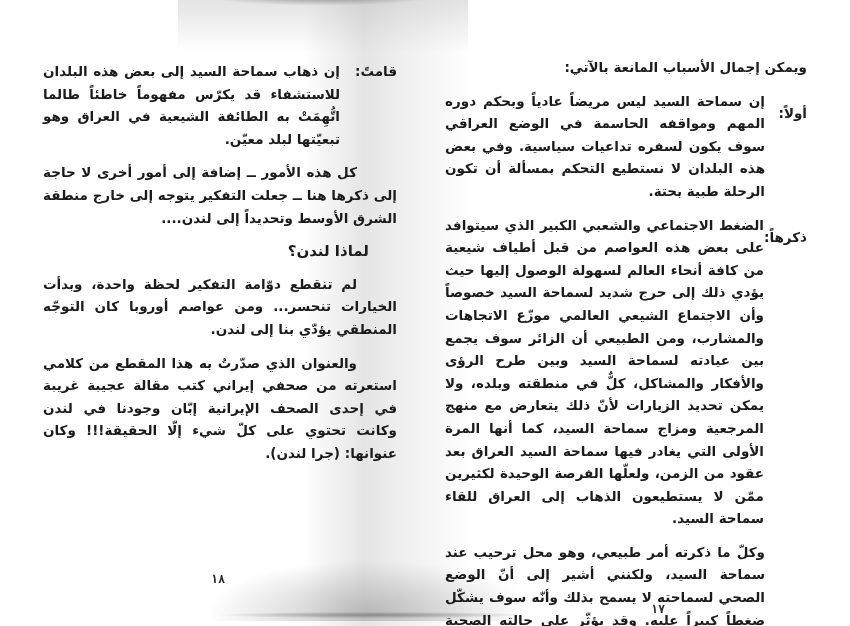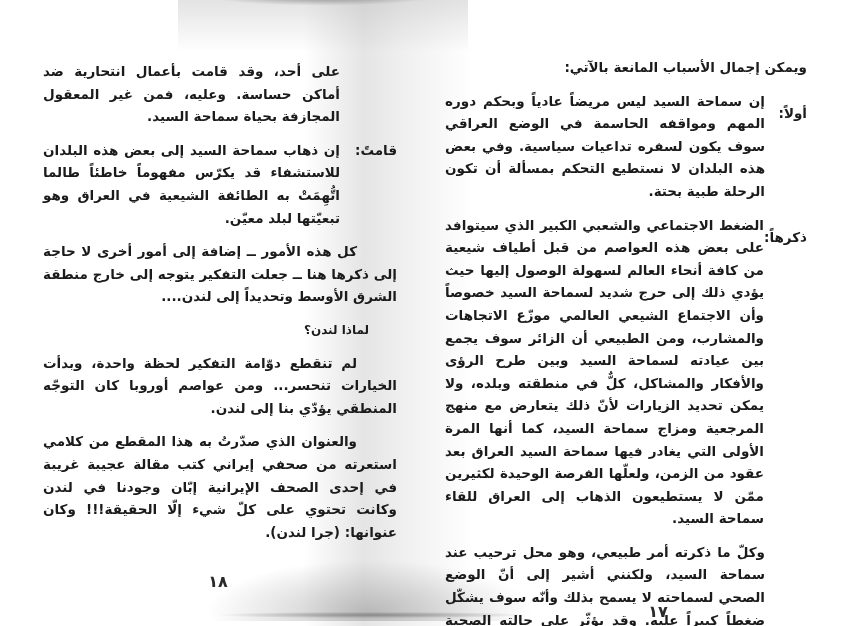--- a/index.html
+++ b/index.html
@@ -27,23 +27,23 @@
   #left-col  { left:43px;  top:60px; width:354px; }
   .textcol p { margin:0 0 11px 0; }
   .item { display:flex; margin:0 0 11px 0; }
   #right-col .item-label { flex:0 0 42px;margin-top:12px; }
   #left-col  .item-label { flex:0 0 57px; }
   .item-body { flex:1 1 auto; text-align:justify; }
   .followup { margin:0 0 12px 0; }
   #right-col .followup { margin-right:42px; }
   #left-col .body-indent { margin-right:57px; }
   .first-indent { text-indent:40px; }
-  .heading { font-size:12px; margin:8px 28px 10px 0; }
+  .heading { font-size:15px; margin:8px 28px 10px 0; }
   .pre { white-space:pre-line; }
-  .pagenum { position:absolute; font-size:16px; font-weight:700; color:#2a2a2a; width:30px; text-align:center; }
+  .pagenum { position:absolute; font-size:12px; font-weight:700; color:#2a2a2a; width:30px; text-align:center;font-family:Liberation Mono, monospace; }
   #pagenum-right { left:643px; top:602px; }
   #pagenum-left  { left:203px; top:572px; }
 </style>
 </head>
 <body>
 
 <div class="spread">
 
   <div class="top-wash"></div>
   <div class="gutter-band"></div>
@@ -62,21 +62,20 @@
     <div class="item">
       <span class="item-label">ذكرهاً:</span>
       <span class="item-body">الضغط الاجتماعي والشعبي الكبير الذي سيتوافد على بعض هذه العواصم من قبل أطياف شيعية من كافة أنحاء العالم لسهولة الوصول إليها حيث يؤدي ذلك إلى حرج شديد لسماحة السيد خصوصاً وأن الاجتماع الشيعي العالمي موزّع الاتجاهات والمشارب، ومن الطبيعي أن الزائر سوف يجمع بين عيادته لسماحة السيد وبين طرح الرؤى والأفكار والمشاكل، كلٌّ في منطقته وبلده، ولا يمكن تحديد الزيارات لأنّ ذلك يتعارض مع منهج المرجعية ومزاج سماحة السيد، كما أنها المرة الأولى التي يغادر فيها سماحة السيد العراق بعد عقود من الزمن، ولعلّها الفرصة الوحيدة لكثيرين ممّن لا يستطيعون الذهاب إلى العراق للقاء سماحة السيد.</span>
     </div>
 
     <p class="followup">وكلّ ما ذكرته أمر طبيعي، وهو محل ترحيب عند سماحة السيد، ولكنني أشير إلى أنّ الوضع الصحي لسماحته لا يسمح بذلك وأنّه سوف يشكّل ضغطاً كبيراً عليه. وقد يؤثّر على حالته الصحية بشكل غير مباشر.</p>
 
   </div>
 
   <div class="textcol" id="left-col">
-    <p class="body-indent">على أحد، وقد قامت بأعمال انتحارية ضد أماكن حساسة. وعليه، فمن غير المعقول المجازفة بحياة سماحة السيد.</p>
 
     <div class="item">
       <span class="item-label">قامتً:</span>
       <span class="item-body">إن ذهاب سماحة السيد إلى بعض هذه البلدان للاستشفاء قد يكرّس مفهوماً خاطئاً طالما اتُّهِمَتْ به الطائفة الشيعية في العراق وهو تبعيّتها لبلد معيّن.</span>
     </div>
 
     <p class="first-indent">كل هذه الأمور ــ إضافة إلى أمور أخرى لا حاجة إلى ذكرها هنا ــ جعلت التفكير يتوجه إلى خارج منطقة الشرق الأوسط وتحديداً إلى لندن....</p>
 
     <div class="heading">لماذا لندن؟</div>
 

